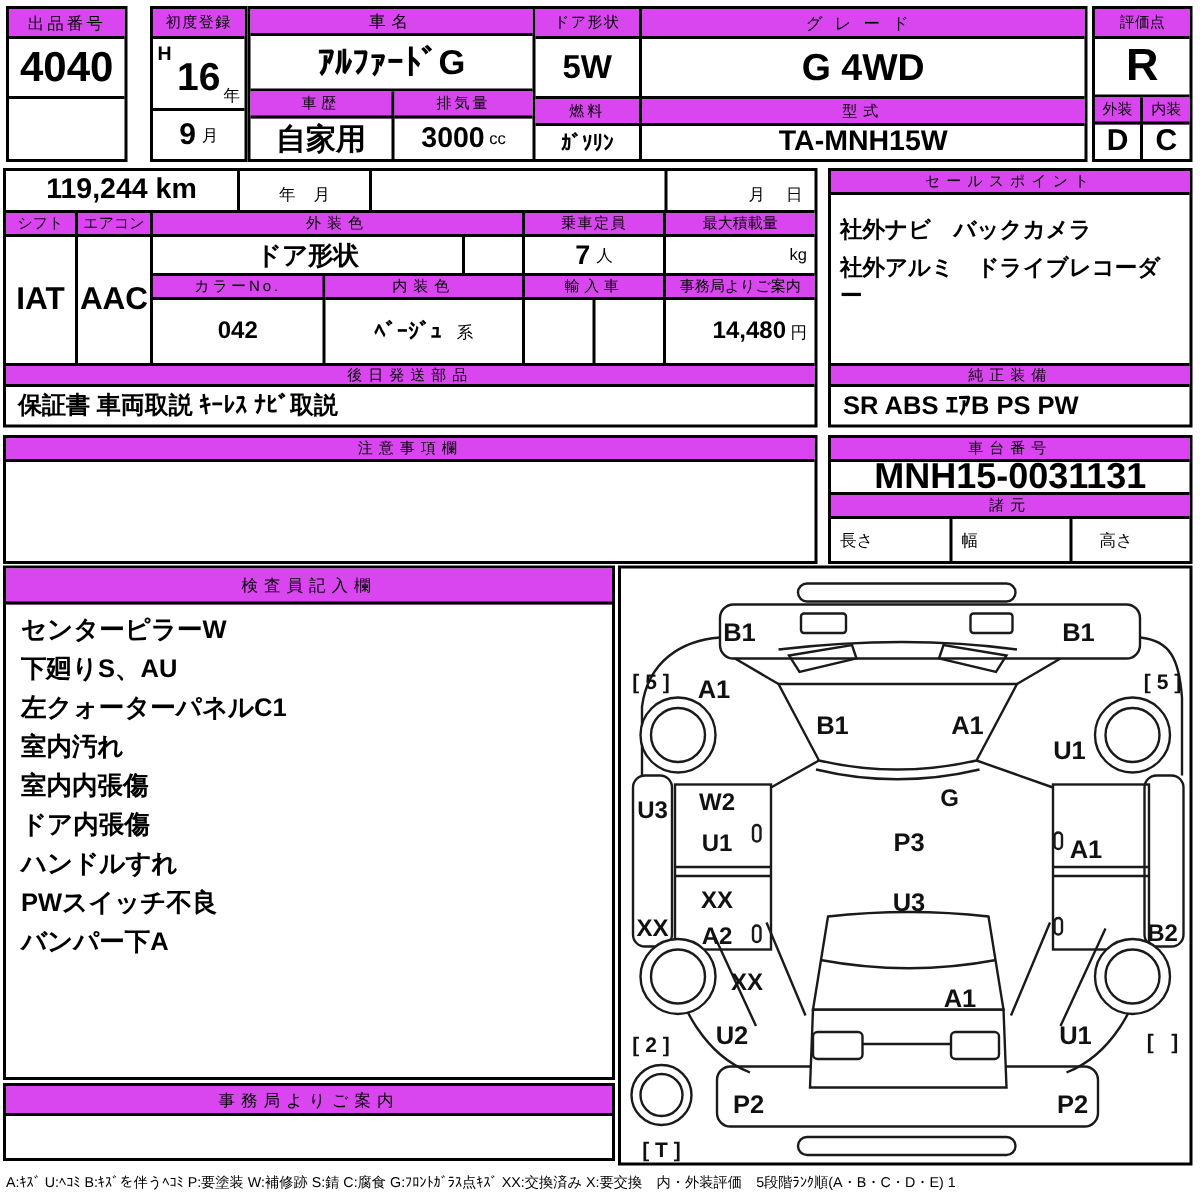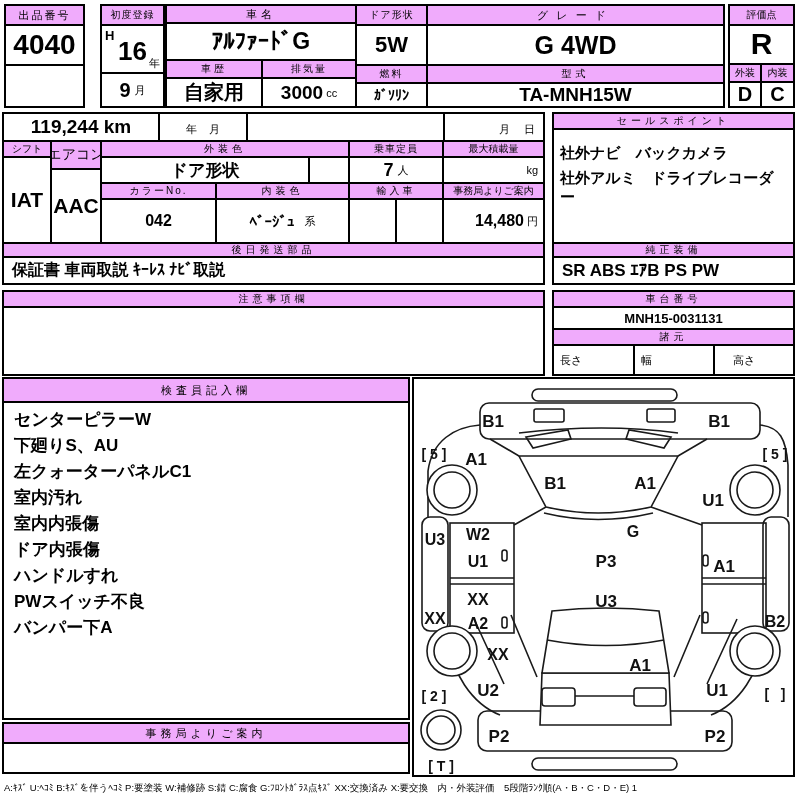--- a/index.html
+++ b/index.html
@@ -1,19 +1,19 @@
 <!DOCTYPE html>
 <html><head>
 <meta charset="utf-8">
 <style>
   html,body{margin:0;padding:0;background:#fff;}
   #sheet{position:relative;width:800px;height:800px;background:#fff;overflow:hidden;
          font-family:"Liberation Sans","DejaVu Sans",sans-serif;color:#000;}
   .box{position:absolute;border:2px solid #000;box-sizing:border-box;background:#fff;}
-  .hdr{background:#f0abfc;border-bottom:2px solid #000;box-sizing:border-box;
+  .hdr{background:#d946ef;border-bottom:2px solid #000;box-sizing:border-box;
        display:flex;align-items:center;justify-content:center;
        font-size:11px;letter-spacing:4px;white-space:nowrap;overflow:hidden;}
   .cell{display:flex;align-items:center;justify-content:center;box-sizing:border-box;
         white-space:nowrap;overflow:hidden;}
   .row{display:flex;box-sizing:border-box;}
   .col{display:flex;flex-direction:column;box-sizing:border-box;}
   .bb{border-bottom:2px solid #000;}
   .br{border-right:2px solid #000;}
   .bt{border-top:2px solid #000;}
   .val{font-weight:bold;}
@@ -102,21 +102,21 @@
         <span>月</span>
         <span>日</span>
       </div>
     </div>
     <div class="row" style="flex:1">
       <div class="col br" style="width:48px">
         <div class="hdr" style="height:16px;letter-spacing:0;font-size:10px">シフト</div>
         <div class="cell val" style="flex:1;font-size:21px">IAT</div>
       </div>
       <div class="col br" style="width:50px">
-        <div class="hdr" style="height:28px;letter-spacing:0;font-size:14px">エアコン</div>
+        <div class="hdr" style="height:16px;letter-spacing:0;font-size:10px">エアコン</div>
         <div class="cell val" style="flex:1;font-size:21px">AAC</div>
       </div>
       <div class="col br" style="width:248px">
         <div class="hdr" style="height:16px;font-size:10px">外装色</div>
         <div class="row bb" style="height:26px">
           <div class="cell br val" style="width:208px;font-size:17px">ドア形状</div>
           <div class="cell" style="flex:1"></div>
         </div>
         <div class="row" style="height:16px">
           <div class="hdr br" style="width:115px;height:16px;letter-spacing:2px;font-size:10px">カラーNo.</div>
@@ -170,21 +170,21 @@
     <div class="cell val" style="height:25px;justify-content:flex-start;padding-left:8px;font-size:17px">SR ABS ｴｱB PS PW</div>
   </div>
 
   <div class="box col" style="left:2px;top:290px;width:543px;height:86px">
     <div class="hdr" style="height:16px;font-size:10px">注意事項欄</div>
     <div style="flex:1"></div>
   </div>
 
   <div class="box col" style="left:552px;top:290px;width:243px;height:86px">
     <div class="hdr" style="height:16px;font-size:10px">車台番号</div>
-    <div class="cell bb val" style="height:22px;font-size:13px">MNH15-0031131</div>
+    <div class="cell bb val" style="height:22px;font-size:24px">MNH15-0031131</div>
     <div class="hdr" style="height:16px;font-size:10px">諸元</div>
     <div class="row" style="flex:1">
       <div class="cell br unit" style="width:81px;justify-content:flex-start;padding-left:6px">長さ</div>
       <div class="cell br unit" style="width:80px;justify-content:flex-start;padding-left:6px">幅</div>
       <div class="cell unit" style="flex:1;justify-content:flex-start;padding-left:18px">高さ</div>
     </div>
   </div>
 
   <div class="box col" style="left:2px;top:377px;width:408px;height:343px">
     <div class="hdr" style="height:24px;font-size:11px">検査員記入欄</div>

